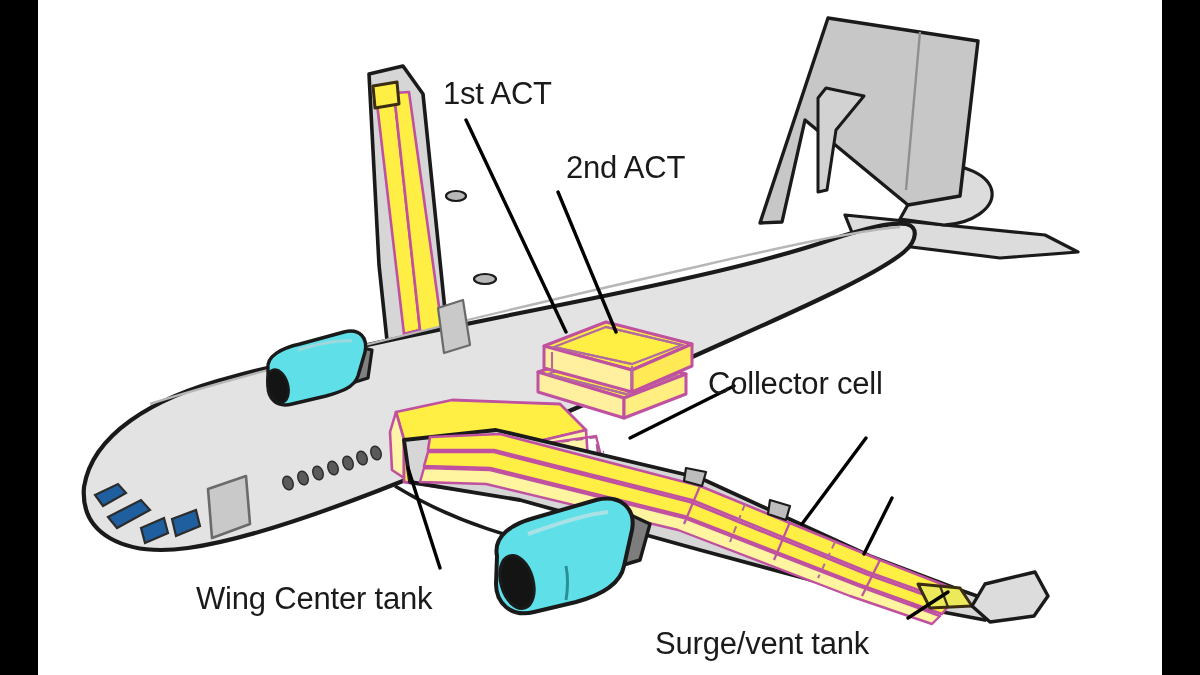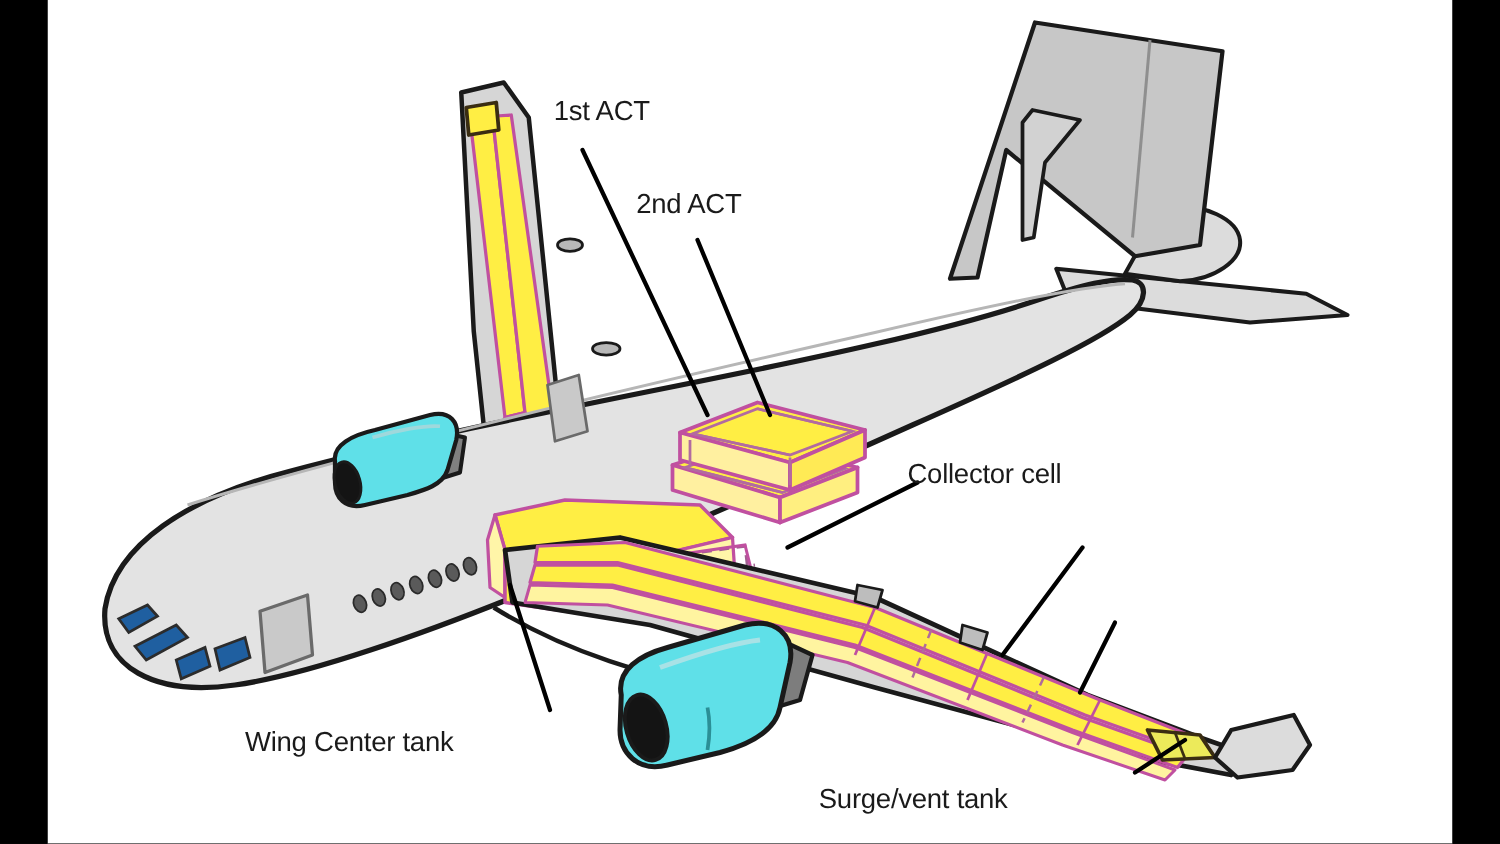--- a/index.html
+++ b/index.html
@@ -40,21 +40,21 @@
     position: absolute;
     left: 0; top: 0;
     width: 1200px;
     height: 675px;
     display: block;
   }
   .lbl {
     position: absolute;
     color: #1a1a1a;
     font-family: "Liberation Sans", sans-serif;
-    font-size: 22px;
+    font-size: 31px;
     font-weight: 400;
     letter-spacing: -0.2px;
     white-space: nowrap;
     line-height: 1;
   }
 </style>
 </head>
 <body>
 
 <div id="stage">
@@ -214,18 +214,18 @@
         <path d="M 734,386 L 630,438"></path>
         <path d="M 866,438 L 802,524"></path>
         <path d="M 892,498 L 864,554"></path>
         <path d="M 440,568 L 408,468"></path>
         <path d="M 908,618 L 948,592"></path>
       </g>
     </g>
   </svg>
 
   <div class="lbl" style="left:443px; top:78px;">1st ACT</div>
-  <div class="lbl" style="left:509px; top:152px;">2nd ACT</div>
-  <div class="lbl" style="left:726px; top:368px;">Collector cell</div>
+  <div class="lbl" style="left:566px; top:152px;">2nd ACT</div>
+  <div class="lbl" style="left:708px; top:368px;">Collector cell</div>
   <div class="lbl" style="left:196px; top:583px;">Wing Center tank</div>
   <div class="lbl" style="left:655px; top:628px;">Surge/vent tank</div>
 
 </div>
 
 </body></html>

